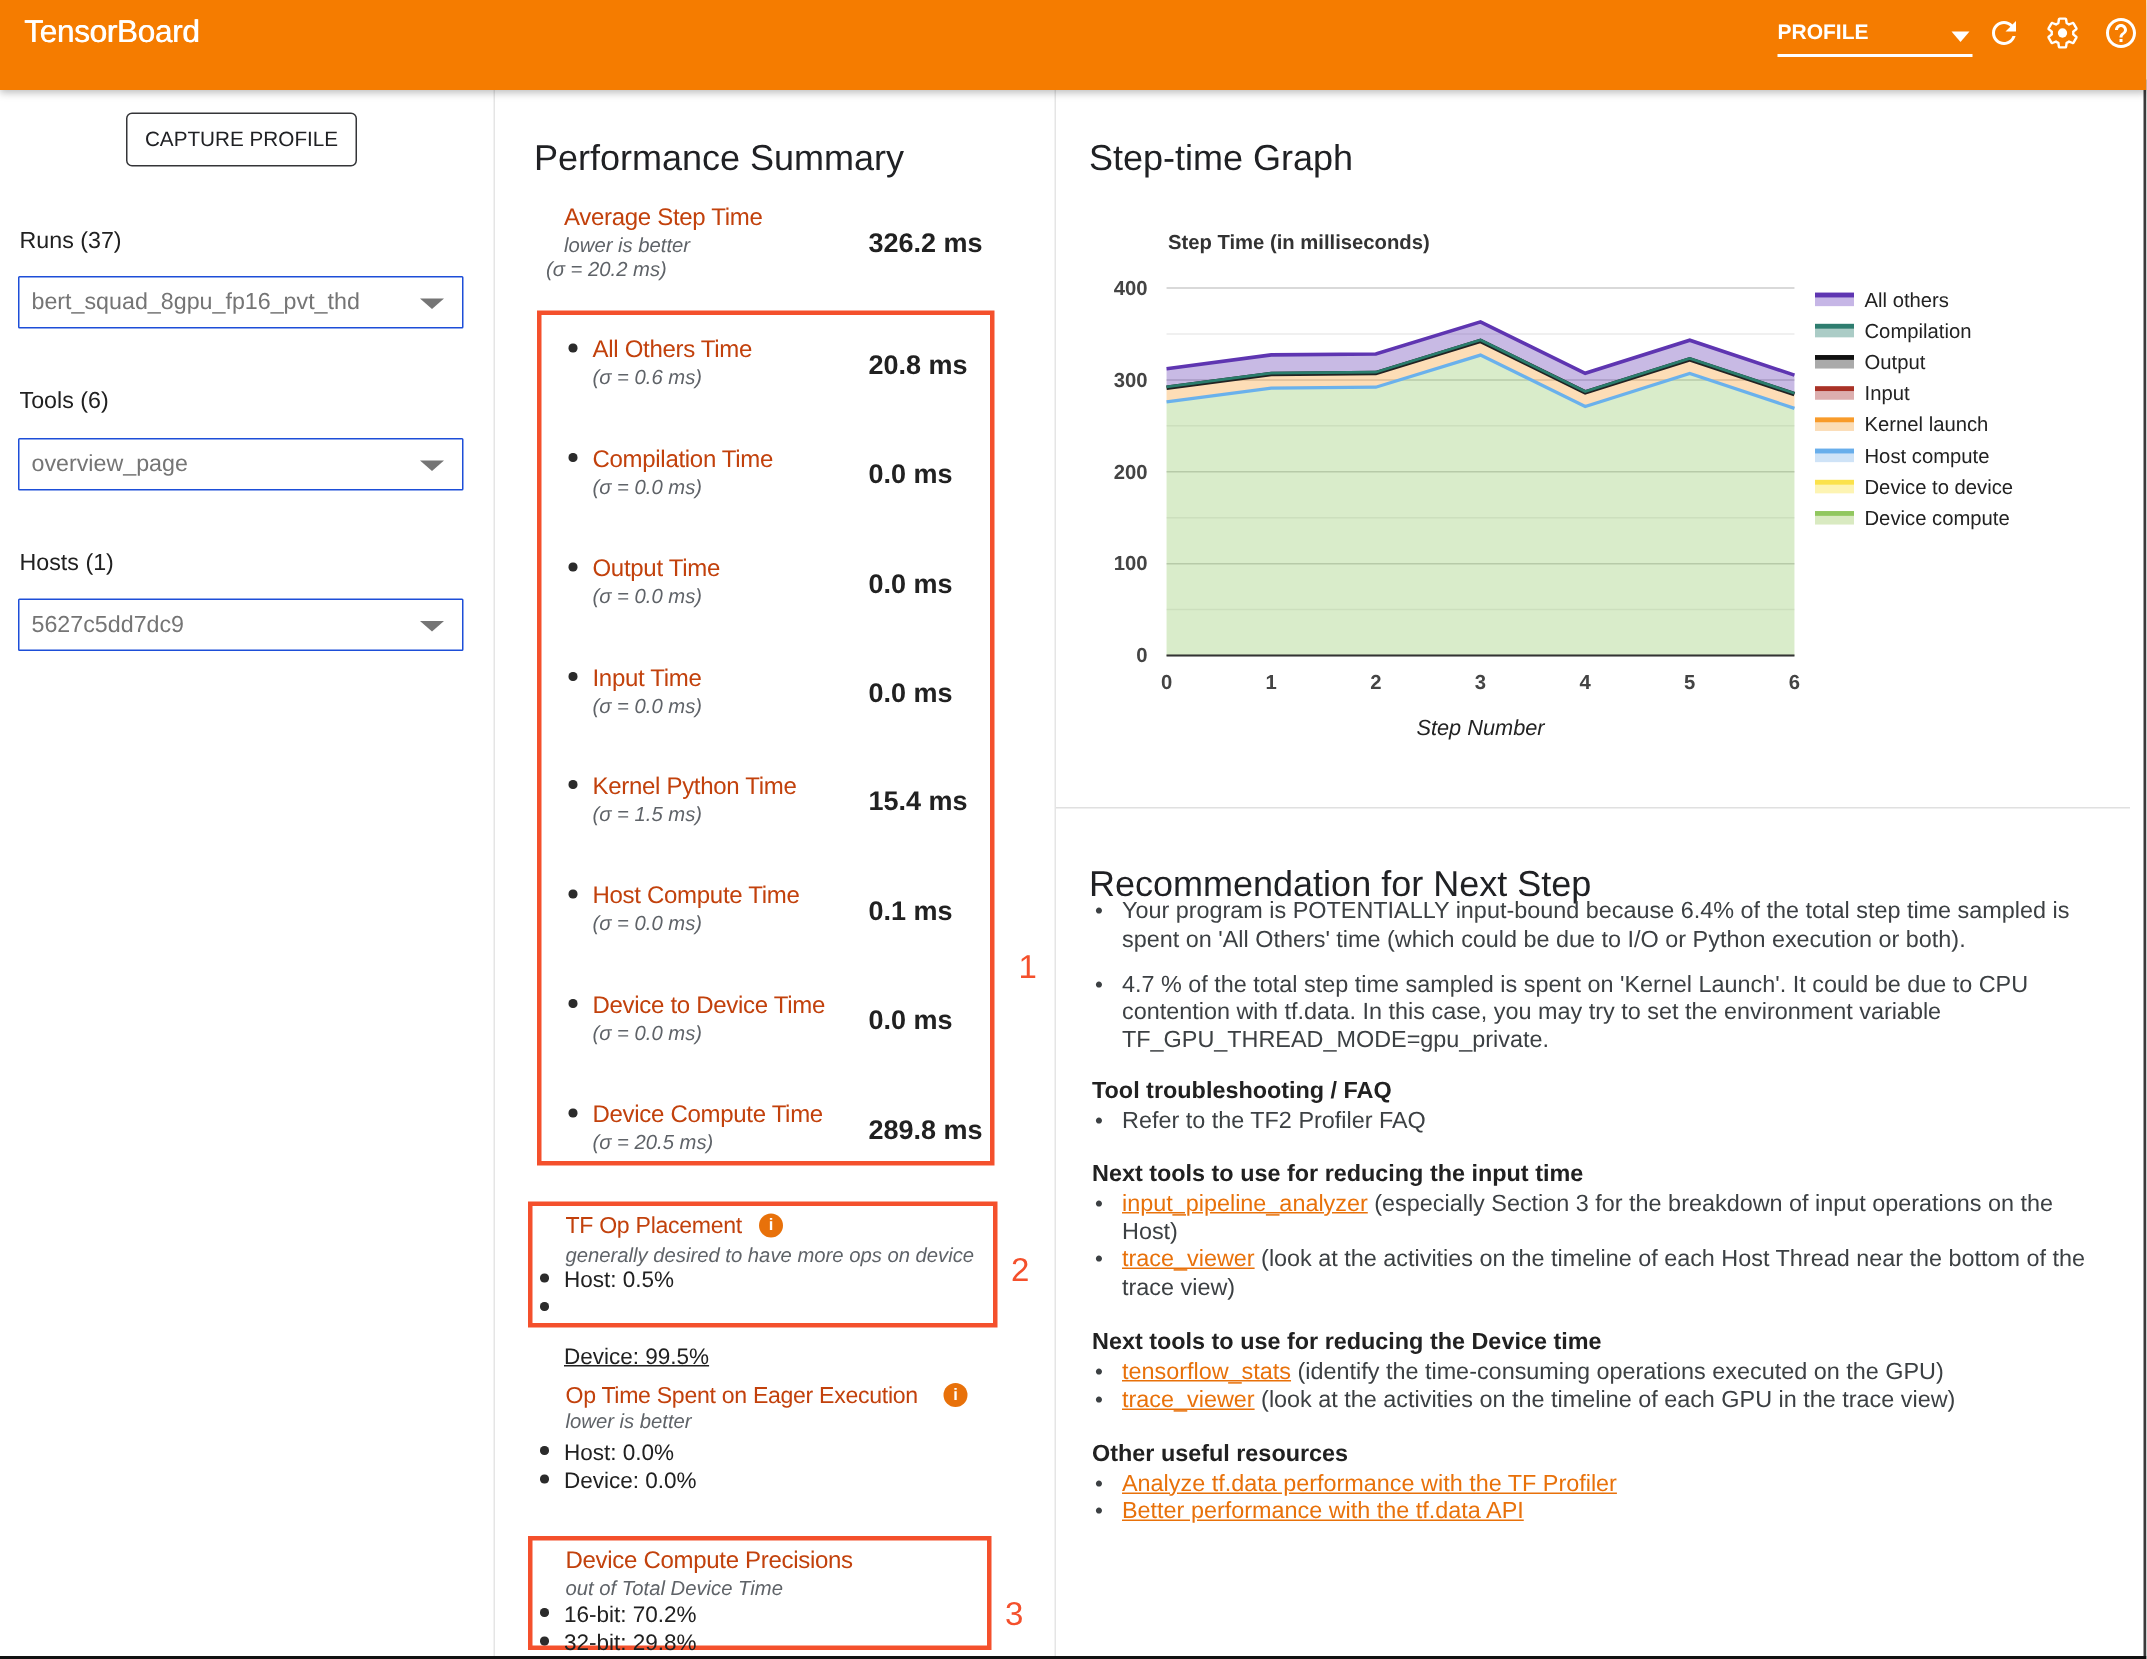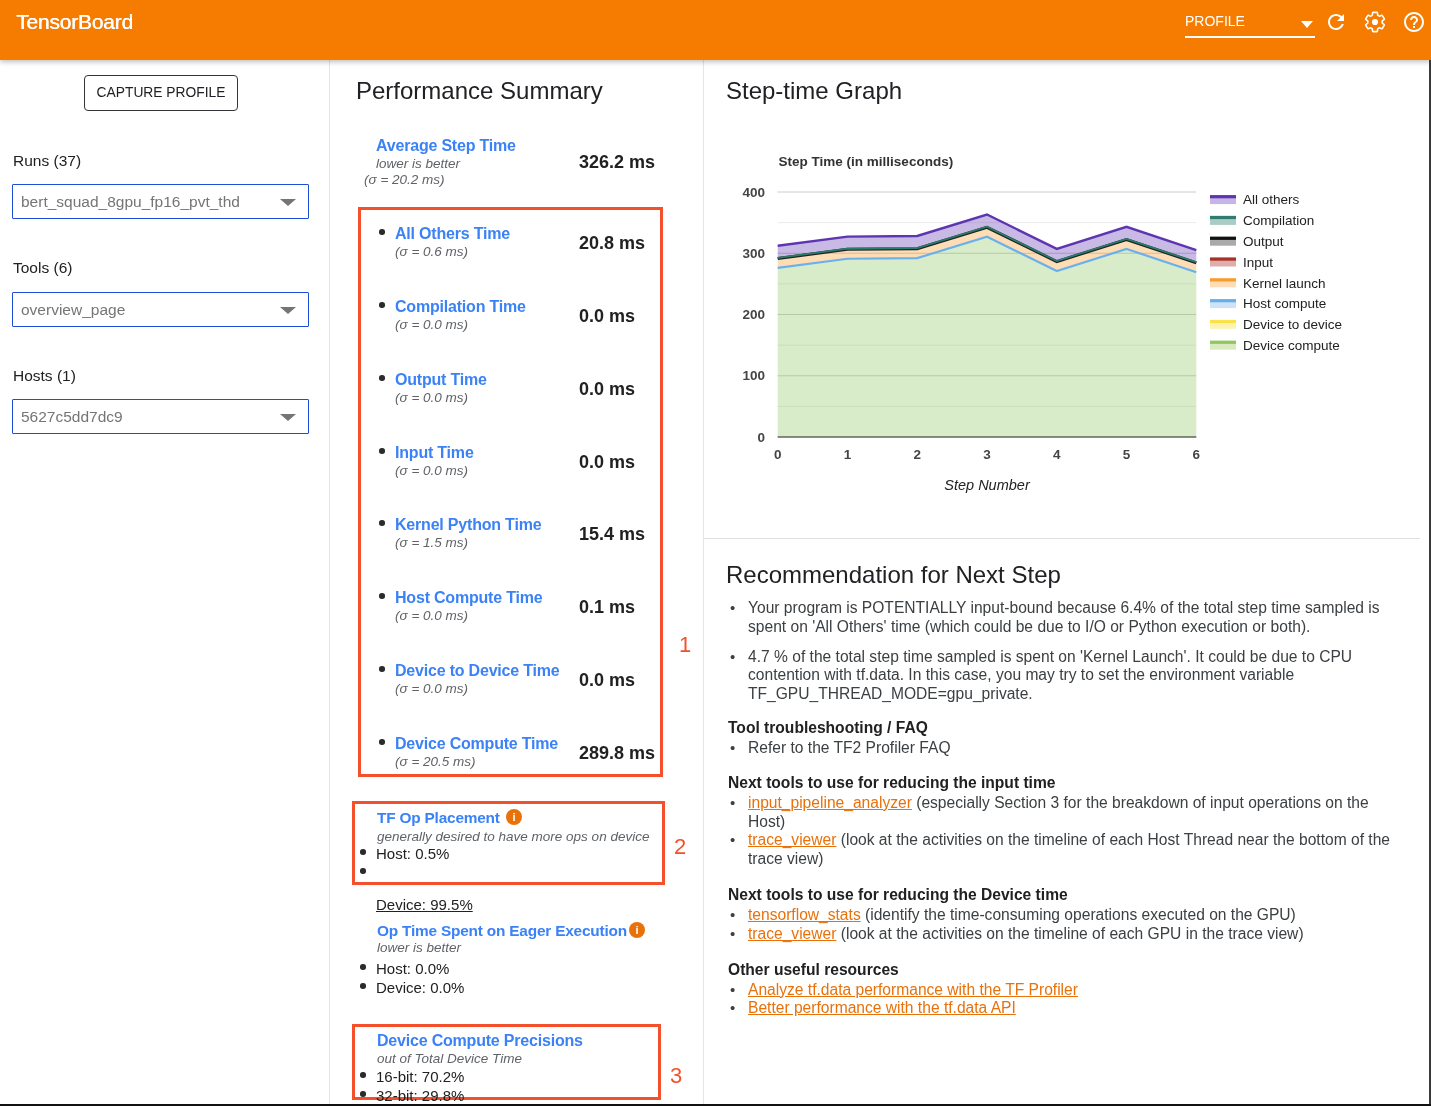--- a/index.html
+++ b/index.html
@@ -5,39 +5,39 @@
 * { margin:0; padding:0; box-sizing:border-box; }
 html,body { width:1431px; height:1106px; overflow:hidden; background:#fff;
   font-family:"Liberation Sans", sans-serif; }
 #page { position:relative; width:1431px; height:1106px; background:#fff; }
 .abs { position:absolute; }
 
 #hdr { position:absolute; left:0; top:0; width:1431px; height:60px; background:#f57c00;
   box-shadow:0 2px 5px rgba(0,0,0,0.25); z-index:20; }
 #hdr .brand { position:absolute; left:16px; top:10px; font-size:21px; color:#fff; font-weight:500; letter-spacing:-.2px; text-shadow:0.4px 0 0 #fff;}
 #profSel { position:absolute; left:1185px; top:13px; width:130px; color:#fff; font-size:14px;
-  border-bottom:2px solid #fff; padding-bottom:7px; letter-spacing:0; }
+  border-bottom:2px solid #fff; padding-bottom:7px; letter-spacing:0;font-weight:bold; }
 #profSel .caret { position:absolute; right:2px; top:8px; width:0; height:0;
   border-left:6px solid transparent; border-right:6px solid transparent; border-top:7px solid #fff; }
 .hicon { position:absolute; top:10px; width:24px; height:24px; }
 
 .vline { position:absolute; top:53px; width:1px; background:#e5e5e5; height:1053px; }
 #rightedge { position:absolute; left:1429px; top:53px; width:2px; height:1053px; background:#3a3a3a; }
 #bottomedge { position:absolute; left:0; top:1104px; width:1431px; height:2px; background:#111; }
 
 #capture { position:absolute; left:84px; top:75px; width:154px; height:36px; border:1px solid #343538;
   border-radius:4px; text-align:center; line-height:34px; font-size:13.8px; color:#202124; letter-spacing:0; font-weight:500;}
 .sblabel { position:absolute; left:13px; font-size:15.5px; color:#212121; font-weight:500; }
 .sbselect { position:absolute; left:12px; width:297px; height:35px; border:1px solid #1d4ed8; border-radius:1px;
   font-size:15.5px; color:#757575; line-height:33px; padding-left:8px; }
 .sbselect .arrow { position:absolute; right:12px; top:14px; width:0; height:0;
   border-left:8px solid transparent; border-right:8px solid transparent; border-top:7px solid #757575; }
 
-.h1 { position:absolute; font-size:24px; color:#202124; font-weight:400; white-space:nowrap; }
-.mtitle { position:absolute; font-size:16px; font-weight:bold; color:#3b82f6; white-space:nowrap; letter-spacing:-0.2px;}
+.h1 { position:absolute; font-size:24px; color:#202124; font-weight:400; white-space:nowrap;margin-top:15px; }
+.mtitle { position:absolute; font-size:16px; font-weight:normal; color:#c2410c; white-space:nowrap; letter-spacing:-0.2px;}
 .msub { position:absolute; font-size:13.5px; font-style:italic; color:#5f6368; white-space:nowrap;}
 .mval { position:absolute; font-size:18px; font-weight:bold; color:#212121; white-space:nowrap;}
 .dot { position:absolute; width:5.5px; height:5.5px; border-radius:50%; background:#2b2b2b; }
 .redbox { position:absolute; border:3px solid #f4502c; }
 .rednum { position:absolute; font-size:22px; color:#f4502c; }
 .mli { position:absolute; font-size:15px; color:#212121; white-space:nowrap; }
 .info { position:absolute; width:16px; height:16px; border-radius:50%; background:#e8710a; color:#fff;
   font-size:11px; font-weight:bold; text-align:center; line-height:16px; font-style:normal;}
 
 #reco { position:absolute; left:728px; top:556px; width:680px; font-size:15.6px; color:#3c4043; }

